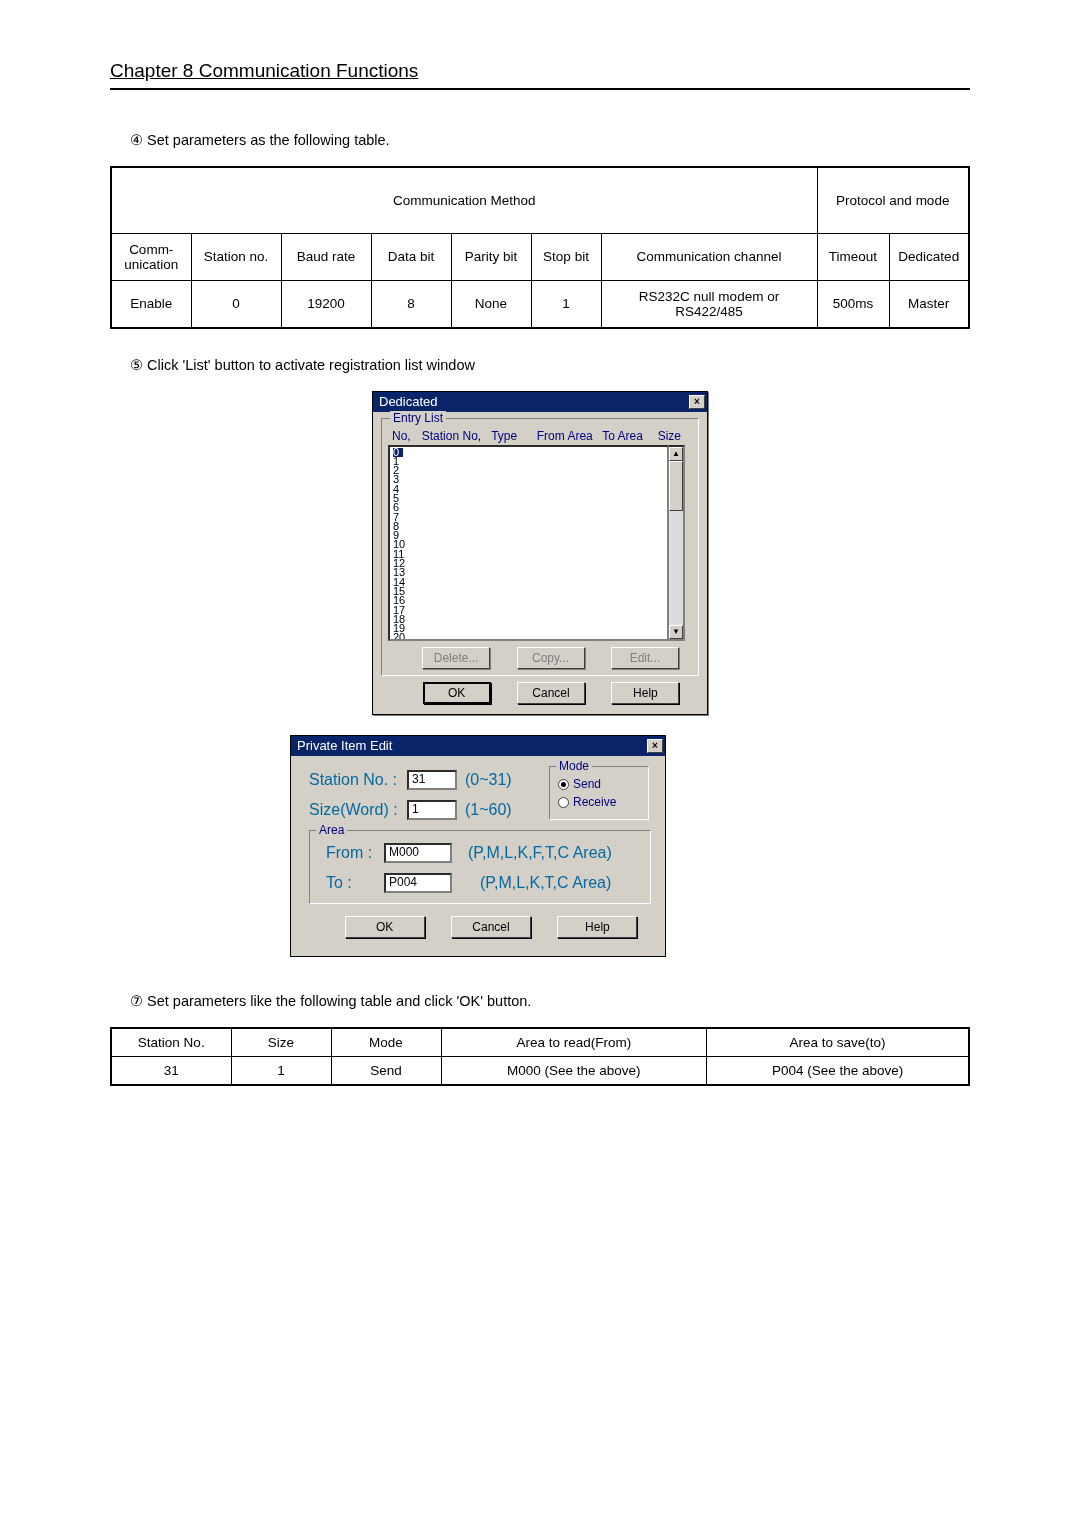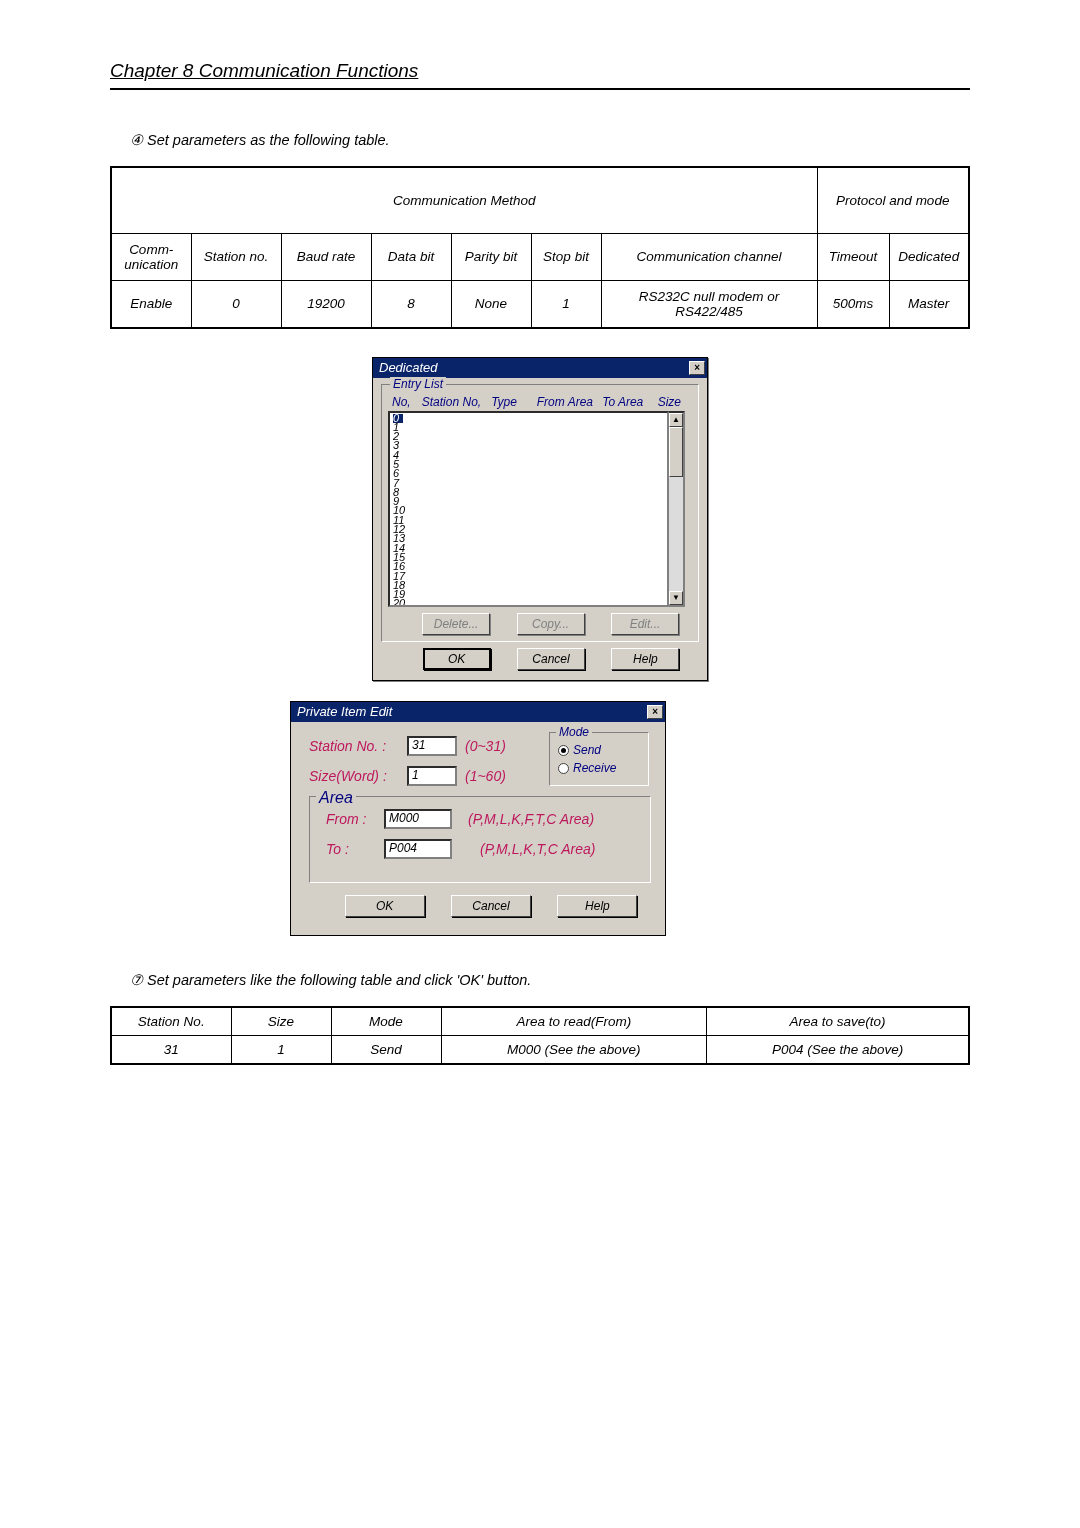--- a/index.html
+++ b/index.html
@@ -6,21 +6,20 @@
   body {
     margin: 0;
     background: #fff;
     font-family: Arial, sans-serif;
     color: #000;
     width: 1080px;
   }
   .page {
     width: 1080px;
     padding: 60px 110px 60px 110px;
-    font-style: italic;
   }
   .chapter-title {
     font-size: 19px;
     text-decoration: underline;
     padding-bottom: 4px;
     margin-bottom: 2px;
   }
   .underline-bar { border-bottom: 2.5px solid #000; margin-bottom: 42px; }
   .step { font-size: 14.5px; margin-left: 20px; margin-bottom: 18px; }
   table.t1 {
@@ -141,21 +140,21 @@
   .btn95.def { border: 2px solid #000; line-height:18px; }
 
   
   .win2 {
     width: 376px;
     margin: 8px 0 8px 180px;
     background: #d4d0c8;
     border: 1px solid #000;
   }
   .win2 .body { padding: 14px 14px 6px 18px; position: relative; }
-  .lbl { color: #be185d; font-size: 14px; }
+  .lbl { color: #0369a1; font-size: 16px; }
   .inp95 {
     background: #fff;
     border: 2px inset #808080;
     height: 20px;
     font-size: 12px;
     padding: 0 3px;
     display: inline-block;
     vertical-align: middle;
   }
   .row { display:flex; align-items:center; margin-bottom:10px; gap:8px; }
@@ -165,21 +164,21 @@
     width: 100px;
     border: 1px solid #808080;
     border-right-color:#fff; border-bottom-color:#fff;
     padding: 10px 8px 6px 8px;
   }
   .modebox .legend { position: absolute; top:-8px; left:6px; background:#d4d0c8; padding:0 3px; font-size:12px; color:#000080;}
   .radio { font-size:12px; color:#000080; margin-bottom:4px;}
   .radio .dot { display:inline-block; width:11px; height:11px; border:1px solid #404040; border-radius:50%; background:#fff; margin-right:4px; vertical-align:middle; position:relative;}
   .radio .dot.on::after { content:""; position:absolute; left:2px; top:2px; width:5px; height:5px; background:#000; border-radius:50%;}
   .areabox { border:1px solid #808080; border-right-color:#fff; border-bottom-color:#fff; position:relative; padding:12px 10px 8px 16px; margin-top:6px;}
-  .areabox .legend { position:absolute; top:-8px; left:6px; background:#d4d0c8; padding:0 3px; font-size:16px; color:#000080;text-align:right;}
+  .areabox .legend { position:absolute; top:-8px; left:6px; background:#d4d0c8; padding:0 3px; font-size:12px; color:#000080;text-align:right;}
   .btnrow3 { text-align:center; padding: 12px 0 12px 0;}
   table.t2 { border-collapse: collapse; width: 100%; }
   table.t2 th, table.t2 td { border:1px solid #000; font-size:13.5px; text-align:center; padding:6px 4px; font-weight:normal;}
   table.t2 .outer-l { border-left:2.5px solid #000;} 
   table.t2 .outer-r { border-right:2.5px solid #000;}
   table.t2 .outer-t { border-top:2.5px solid #000;}
   table.t2 .outer-b { border-bottom:2.5px solid #000;}
   .pagenum { text-align:center; font-size:13px; margin-top:44px;}
 </style>
 </head>
@@ -218,20 +217,24 @@
       <td class="outer-b">8</td>
       <td class="outer-b">None</td>
       <td class="outer-b">1</td>
       <td class="outer-b">RS232C null modem or RS422/485</td>
       <td class="outer-b">500ms</td>
       <td class="outer-r outer-b">Master</td>
     </tr>
   </tbody>
     </table>
 
+  <div class="step">
+    <span>⑤</span>
+    <span>Click 'List' button to activate registration list window</span>
+  </div>
 
   <div class="win">
     <div class="titlebar">
       <span>Dedicated</span>
       <span class="close-btn">×</span>
     </div>
     <div class="groupbox">
       <span class="legend">Entry List</span>
       <div class="listhdr">
         <span style="width:24px">No,</span>
@@ -308,21 +311,21 @@
         <div class="radio"><span class="dot on"></span><span>Send</span></div>
         <div class="radio"><span class="dot"></span><span>Receive</span></div>
       </div>
       <div class="areabox">
         <span class="legend">Area</span>
         <div class="row">
           <span class="lbl" style="width:50px">From :</span>
           <span class="inp95" style="width:68px">M000</span>
           <span class="lbl" style="margin-left:8px">(P,M,L,K,F,T,C Area)</span>
         </div>
-        <div class="row" style="margin-bottom:15px">
+        <div class="row" style="margin-bottom:2px">
           <span class="lbl" style="width:50px">To :</span>
           <span class="inp95" style="width:68px">P004</span>
           <span class="lbl" style="margin-left:20px">(P,M,L,K,T,C Area)</span>
         </div>
       </div>
       <div class="btnrow3">
         <span class="btn95" style="min-width:80px">OK</span>
         <span class="btn95" style="min-width:80px">Cancel</span>
         <span class="btn95" style="min-width:80px">Help</span>
       </div>

